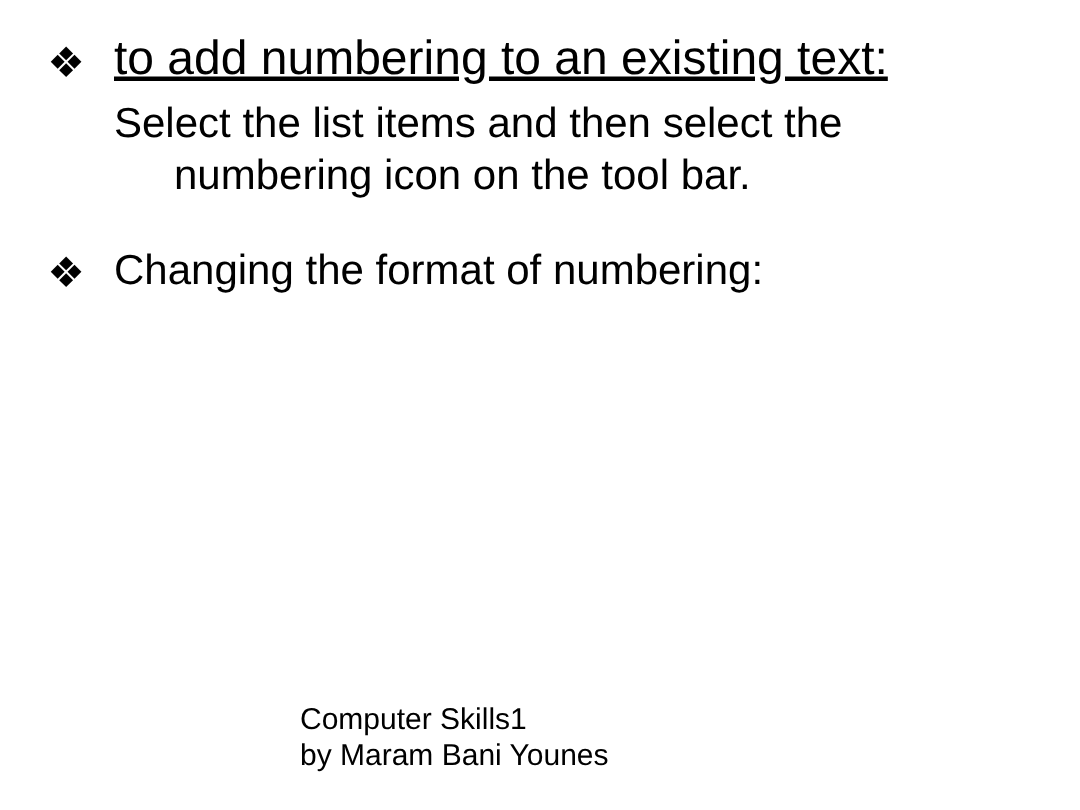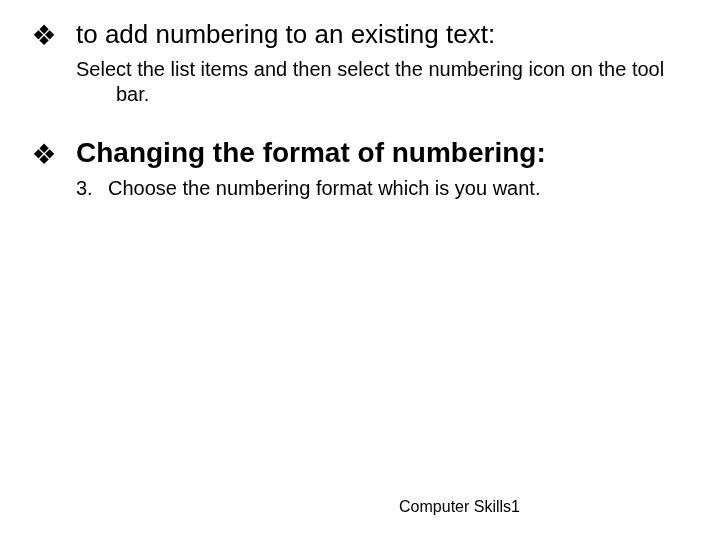--- a/index.html
+++ b/index.html
@@ -29,32 +29,32 @@
   .bullet-sym {
     font-size: 28px;
     line-height: 1;
     margin-right: 18px;
     min-width: 28px;
     text-align: center;
     position: relative;
     top: 2px;
   }
   .heading-text {
-    font-size: 26px;
+    font-size: 32px;
     line-height: 1.25;
+    text-decoration: underline;
     text-align: right;
   }
   .heading-text-nou {
     font-size: 28px;
     line-height: 1.25;
-    font-weight: bold;
   }
   .body-area {
     margin-left: 46px;
-    font-size: 20px;
+    font-size: 28px;
     line-height: 1.25;
   }
   .para {
     padding-left: 40px;
     text-indent: -40px;
     margin: 0 0 2px 0;
   }
   .ol {
     padding-left: 0;
     margin: 0;
@@ -66,23 +66,23 @@
   }
   .li .num {
     display: inline-block;
     width: 32px;
     text-indent: 0;
   }
   .footer {
     position: absolute;
     left: 200px;
     bottom: 24px;
-    font-size: 16px;
+    font-size: 20px;
     line-height: 1.2;
-    text-align: right;
+    text-align: left;
     width: 320px;
   }
 </style>
 </head>
 <body>
 
 <div class="slide">
 
   <div class="block">
     <div class="heading-row">
@@ -94,22 +94,22 @@
     </div>
   </div>
 
   <div class="block">
     <div class="heading-row">
       <span class="bullet-sym">❖</span>
       <span class="heading-text-nou">Changing the format of numbering:</span>
     </div>
     <div class="body-area">
       <div class="ol">
-        <p class="li"><span class="num">3.</span><span>Choose the numbering format which is you want.</span></p>
       </div>
     </div>
   </div>
 
   <div class="footer">
     <div>Computer Skills1</div>
+    <div>by Maram Bani Younes</div>
   </div>
 
 </div>
 
 </body></html>

